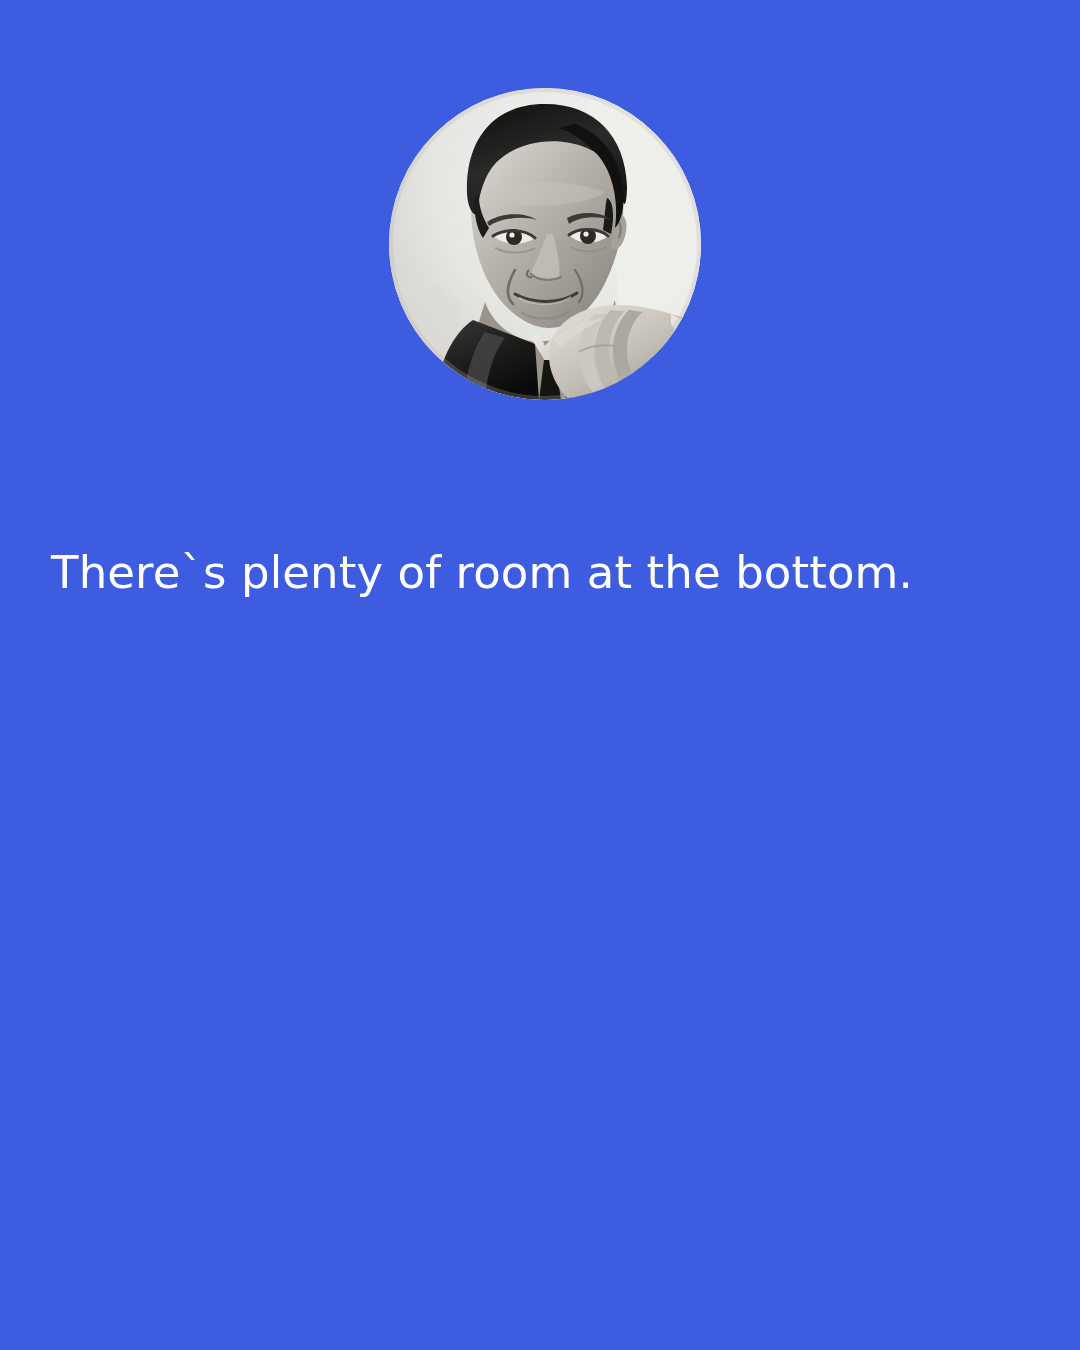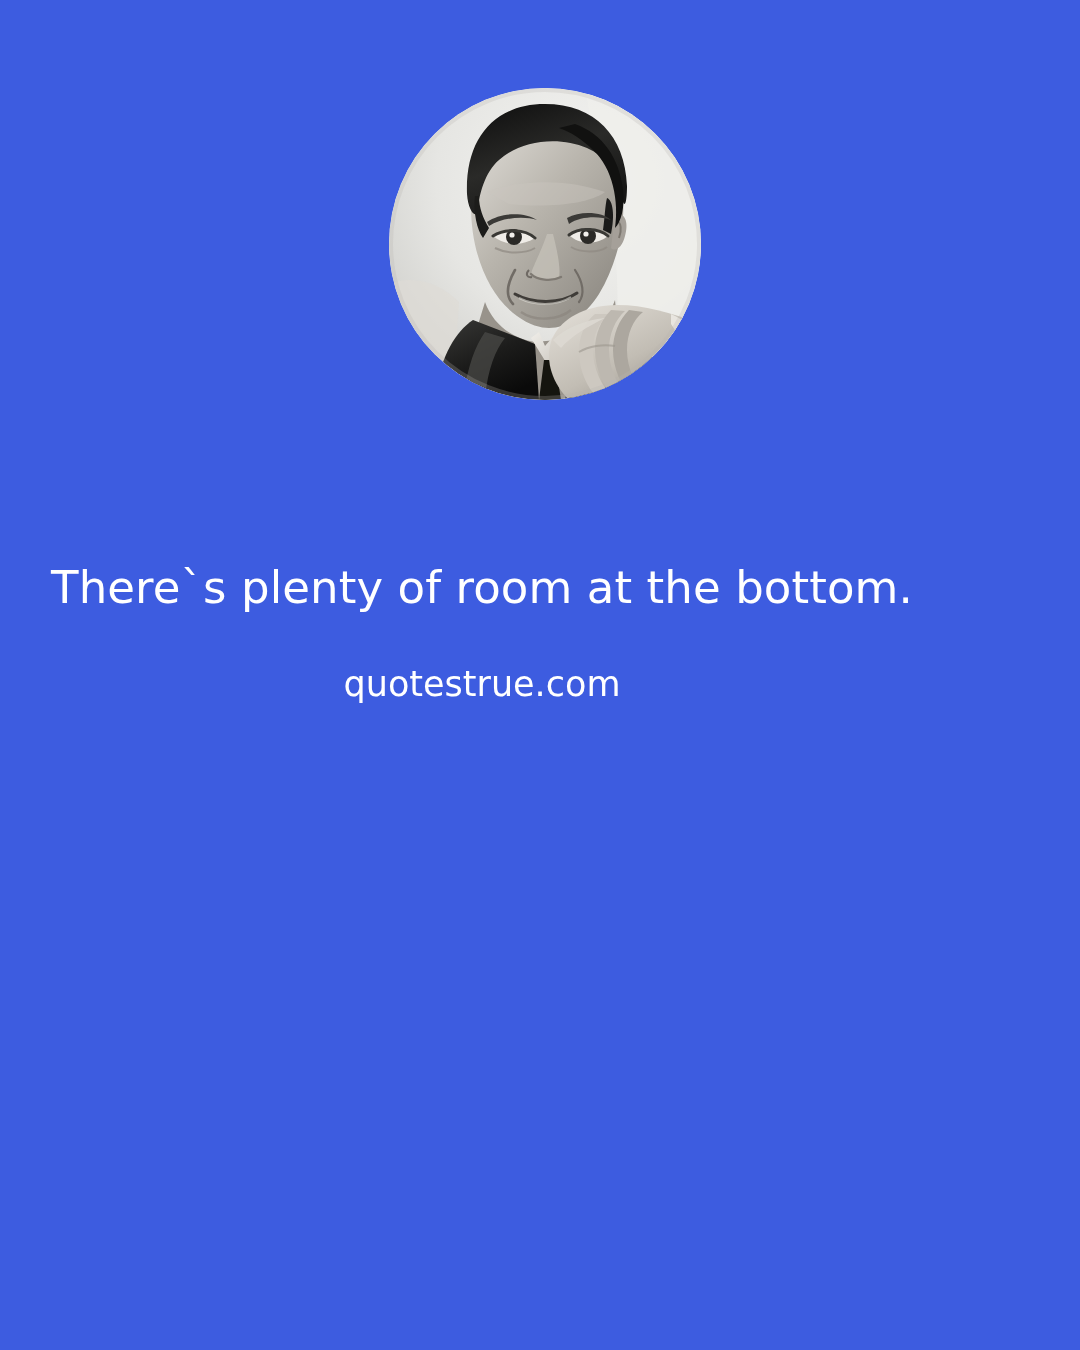--- a/index.html
+++ b/index.html
@@ -35,21 +35,21 @@
   .portrait-svg {
     display: block;
     width: 312px;
     height: 312px;
   }
 
   
   .text-stack {
     position: absolute;
     left: 0;
-    top: 560px;
+    top: 545px;
     width: 964px;
     text-align: center;
   }
 
   .quote-text {
     display: block;
     width: 880px;
     margin: 0 auto;
     color: #ffffff;
     font-size: 45px;
@@ -197,16 +197,15 @@
 
         <circle cx="156" cy="156" r="154" fill="none" stroke="#b9b5ae" stroke-width="4" opacity="0.25"></circle>
       </g>
     </svg>
   </div>
 
   <div class="text-stack">
     <span class="quote-text">There`s plenty of room at the bottom.</span>
 
 
-    <span class="site-text">quotestrue.com</span>
   </div>
 
 </div>
 
 </body></html>

